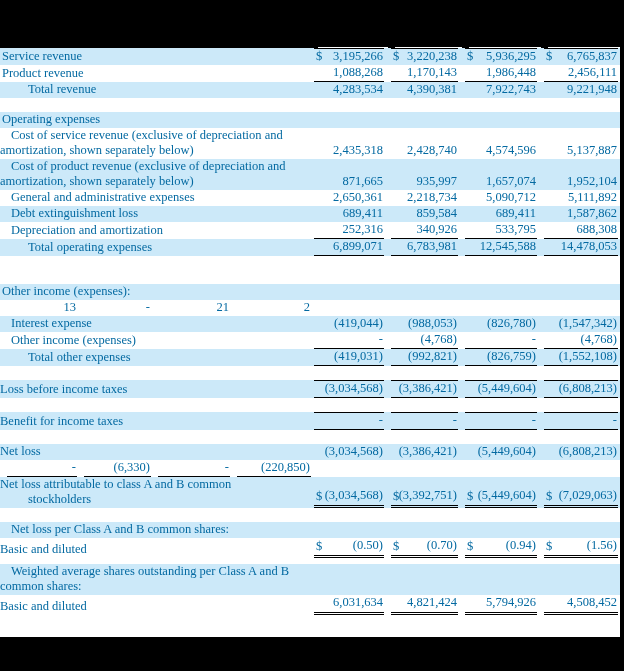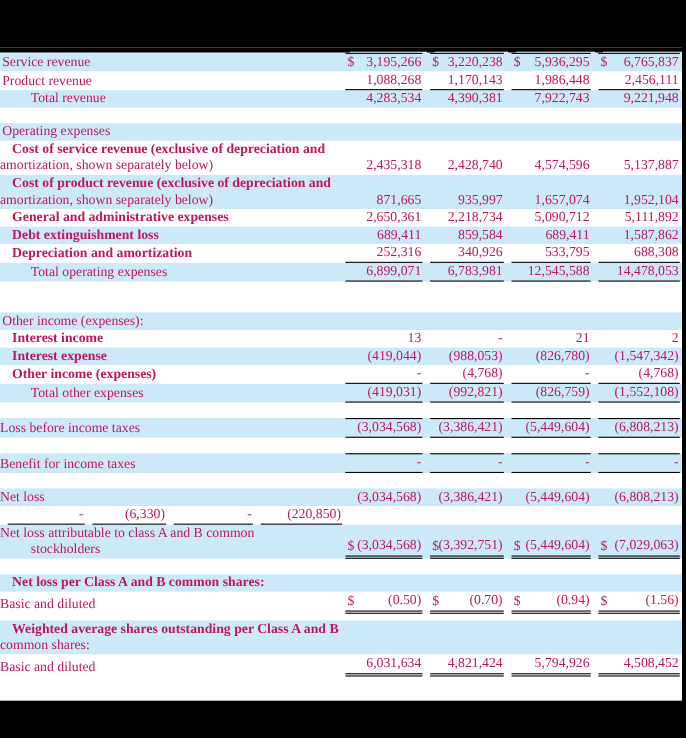--- a/index.html
+++ b/index.html
@@ -1,34 +1,34 @@
 <!DOCTYPE html>
 <html style="--blue: #cce9f9; --frame: #000000; --rule: #000000;"><head>
 <meta charset="utf-8">
 <style>
   html,body{margin:0;padding:0;background:#000;}
   .page{
     position:relative;width:624px;height:671px;background:#fff;overflow:hidden;
-    font-family:"Liberation Serif","DejaVu Serif",serif;font-size:12.5px;color:#be185d;
+    font-family:"Liberation Serif","DejaVu Serif",serif;font-size:12.5px;color:#0369a1;
   }
   .topbar{height:43px;background:var(--frame,#000);}
   .tabstrip{display:flex;height:5px;background:var(--frame,#000);}
   .tabstrip .label{flex:1;}
   .tabstrip .cell{background:#fff;}
   .rightedge{position:absolute;top:0;right:0;bottom:0;width:4px;background:var(--frame,#000);z-index:5;}
   .bottombar{position:absolute;left:0;right:0;bottom:0;height:34px;background:var(--frame,#000);z-index:4;}
   .fin-table{width:620px;background:#fff;}
   .row{display:flex;align-items:flex-end;min-height:16px;line-height:15px;white-space:nowrap;}
   .row.blue{background:var(--blue,#cce9f9);}
   .row.white{background:#fff;}
   .row.gap{min-height:14px;}
   .label{flex:1;padding-bottom:1px;overflow:hidden;}
   .ln{white-space:nowrap;}
   .ind0{padding-left:2px;}
-  .ind1{padding-left:11px;font-weight:bold;}
+  .ind1{padding-left:11px;}
   .ind2{}
   .ind3{padding-left:28px;}
   .cell{position:relative;text-align:right;padding:0 1px 1px 0;box-sizing:border-box;align-self:flex-end;}
   .c1{width:70px;margin-left:7px;}
   .c2{width:67px;margin-left:7px;}
   .c3{width:72px;margin-left:7px;}
   .c4{width:74px;margin-left:7px;margin-right:2px;}
   .cell .d{position:absolute;left:2px;bottom:1px;}
   .cell .v{display:inline-block;}
   .b-top{border-top:1.5px solid var(--rule,#000);}
@@ -145,23 +145,20 @@
       </div>
       <div class="row white gap">
         <div class="label"></div>
       </div>
       <div class="row blue">
         <div class="label">
           <div class="ln ind0">Other income (expenses):</div>
         </div>
       </div>
       <div class="row white">
-        <div class="label">
-          <div class="ln ind1">Interest income</div>
-        </div>
         <div class="cell c1 "><span class="v">13</span></div>
         <div class="cell c2 "><span class="v">-</span></div>
         <div class="cell c3 "><span class="v">21</span></div>
         <div class="cell c4 "><span class="v">2</span></div>
       </div>
       <div class="row blue">
         <div class="label">
           <div class="ln ind1">Interest expense</div>
         </div>
         <div class="cell c1 "><span class="v">(419,044)</span></div>

